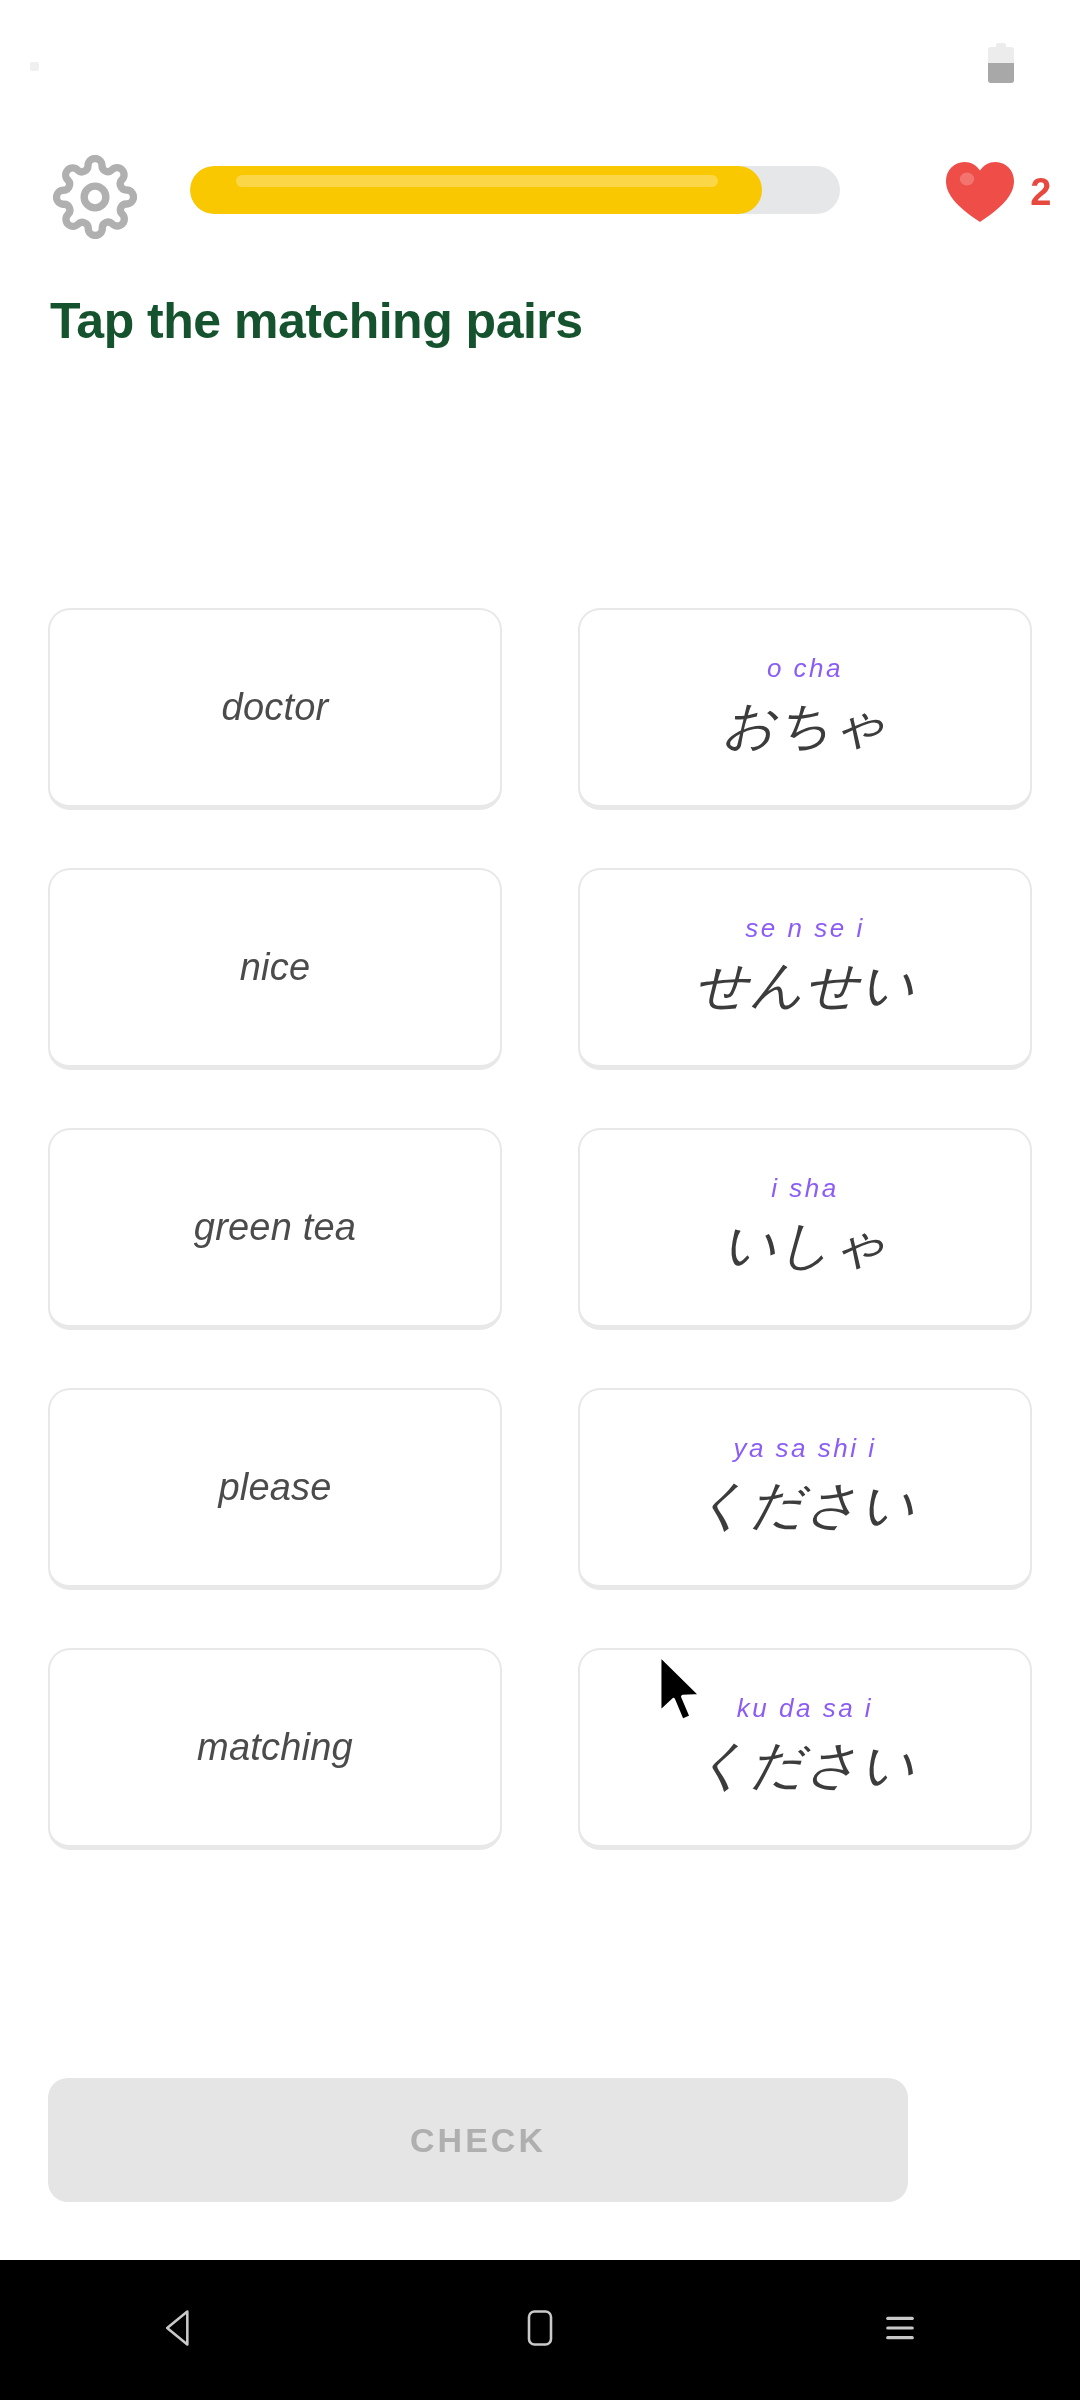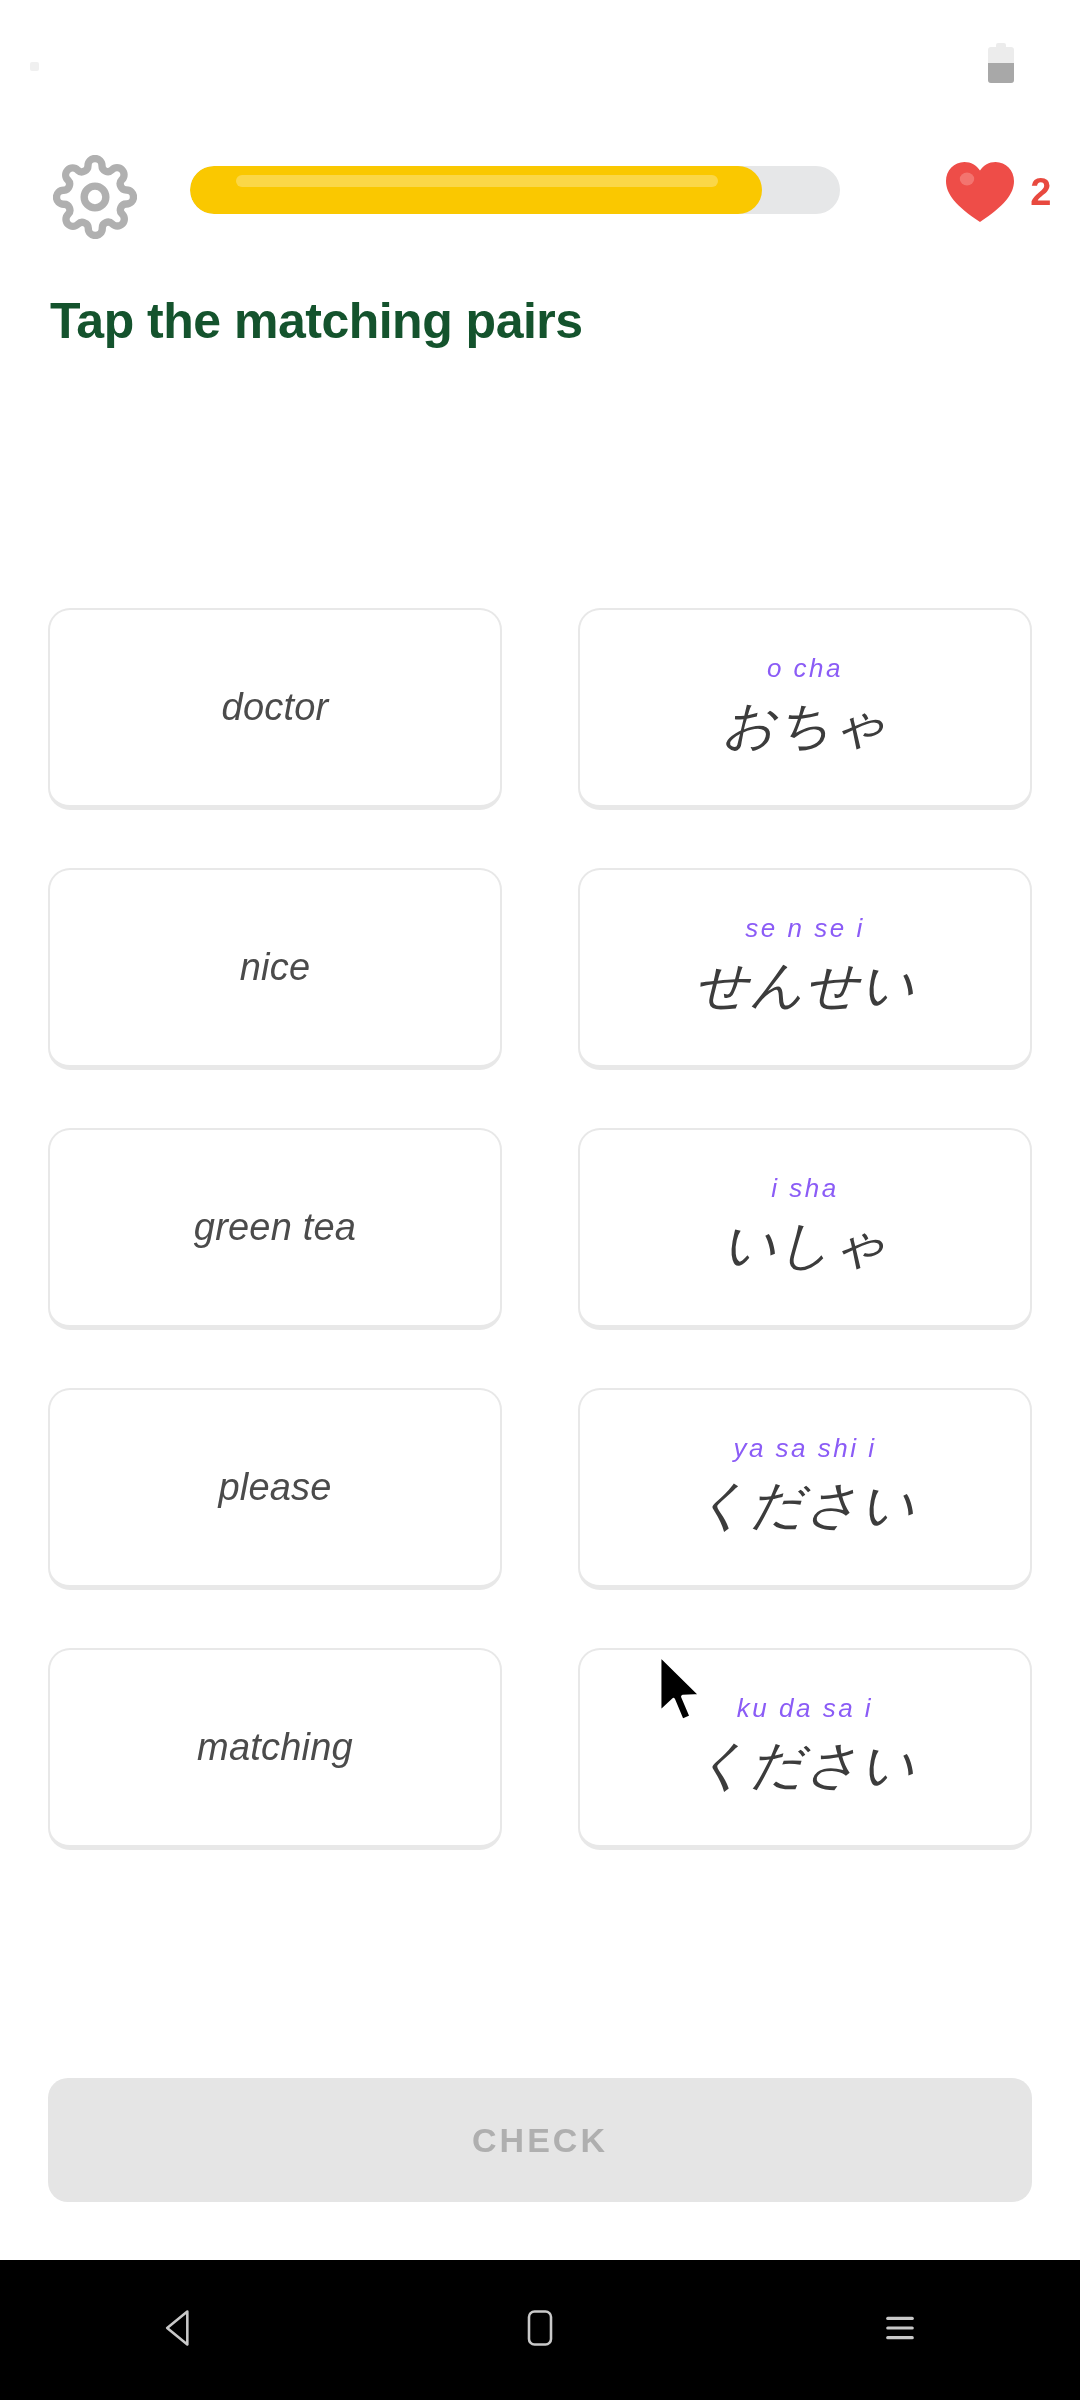--- a/index.html
+++ b/index.html
@@ -143,21 +143,21 @@
   }
   .card-kana {
     font-size:53px;
     color:#3c3c3c;
     letter-spacing:1px;
   }
 
   
   #check-button {
     position:absolute; left:48px; top:2078px;
-    width:984px; height:124px;
+    width:860px; height:124px;
     background:#e5e5e5;
     border-radius:20px;
     display:flex; align-items:center; justify-content:center;
     cursor:default;
   }
   #check-label {
     font-size:34px; font-weight:bold;
     color:#afafaf;
     letter-spacing:3px;
   }

